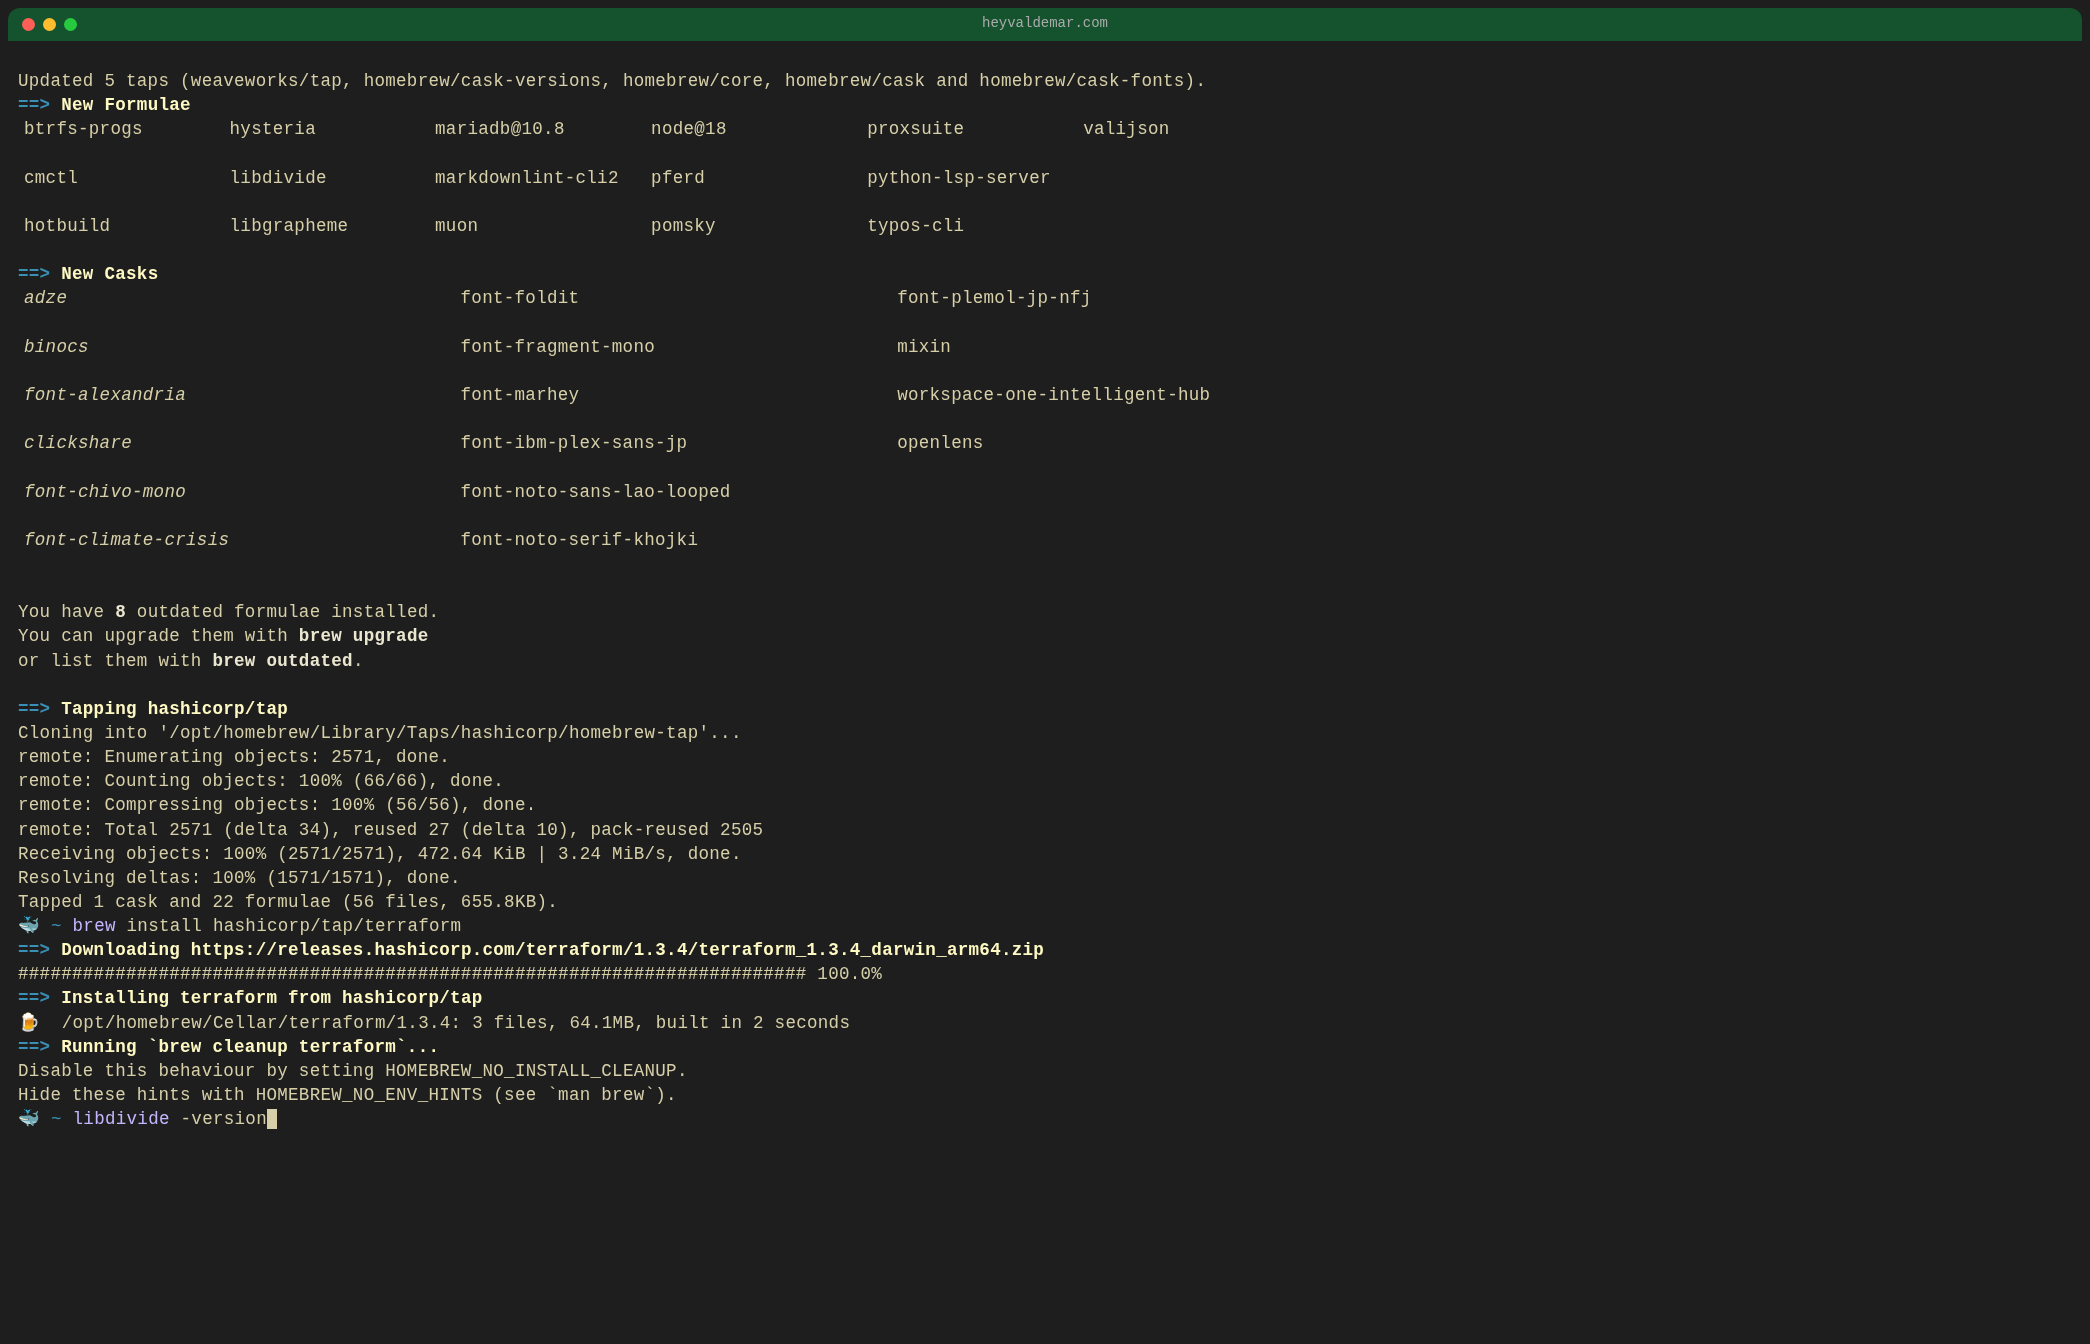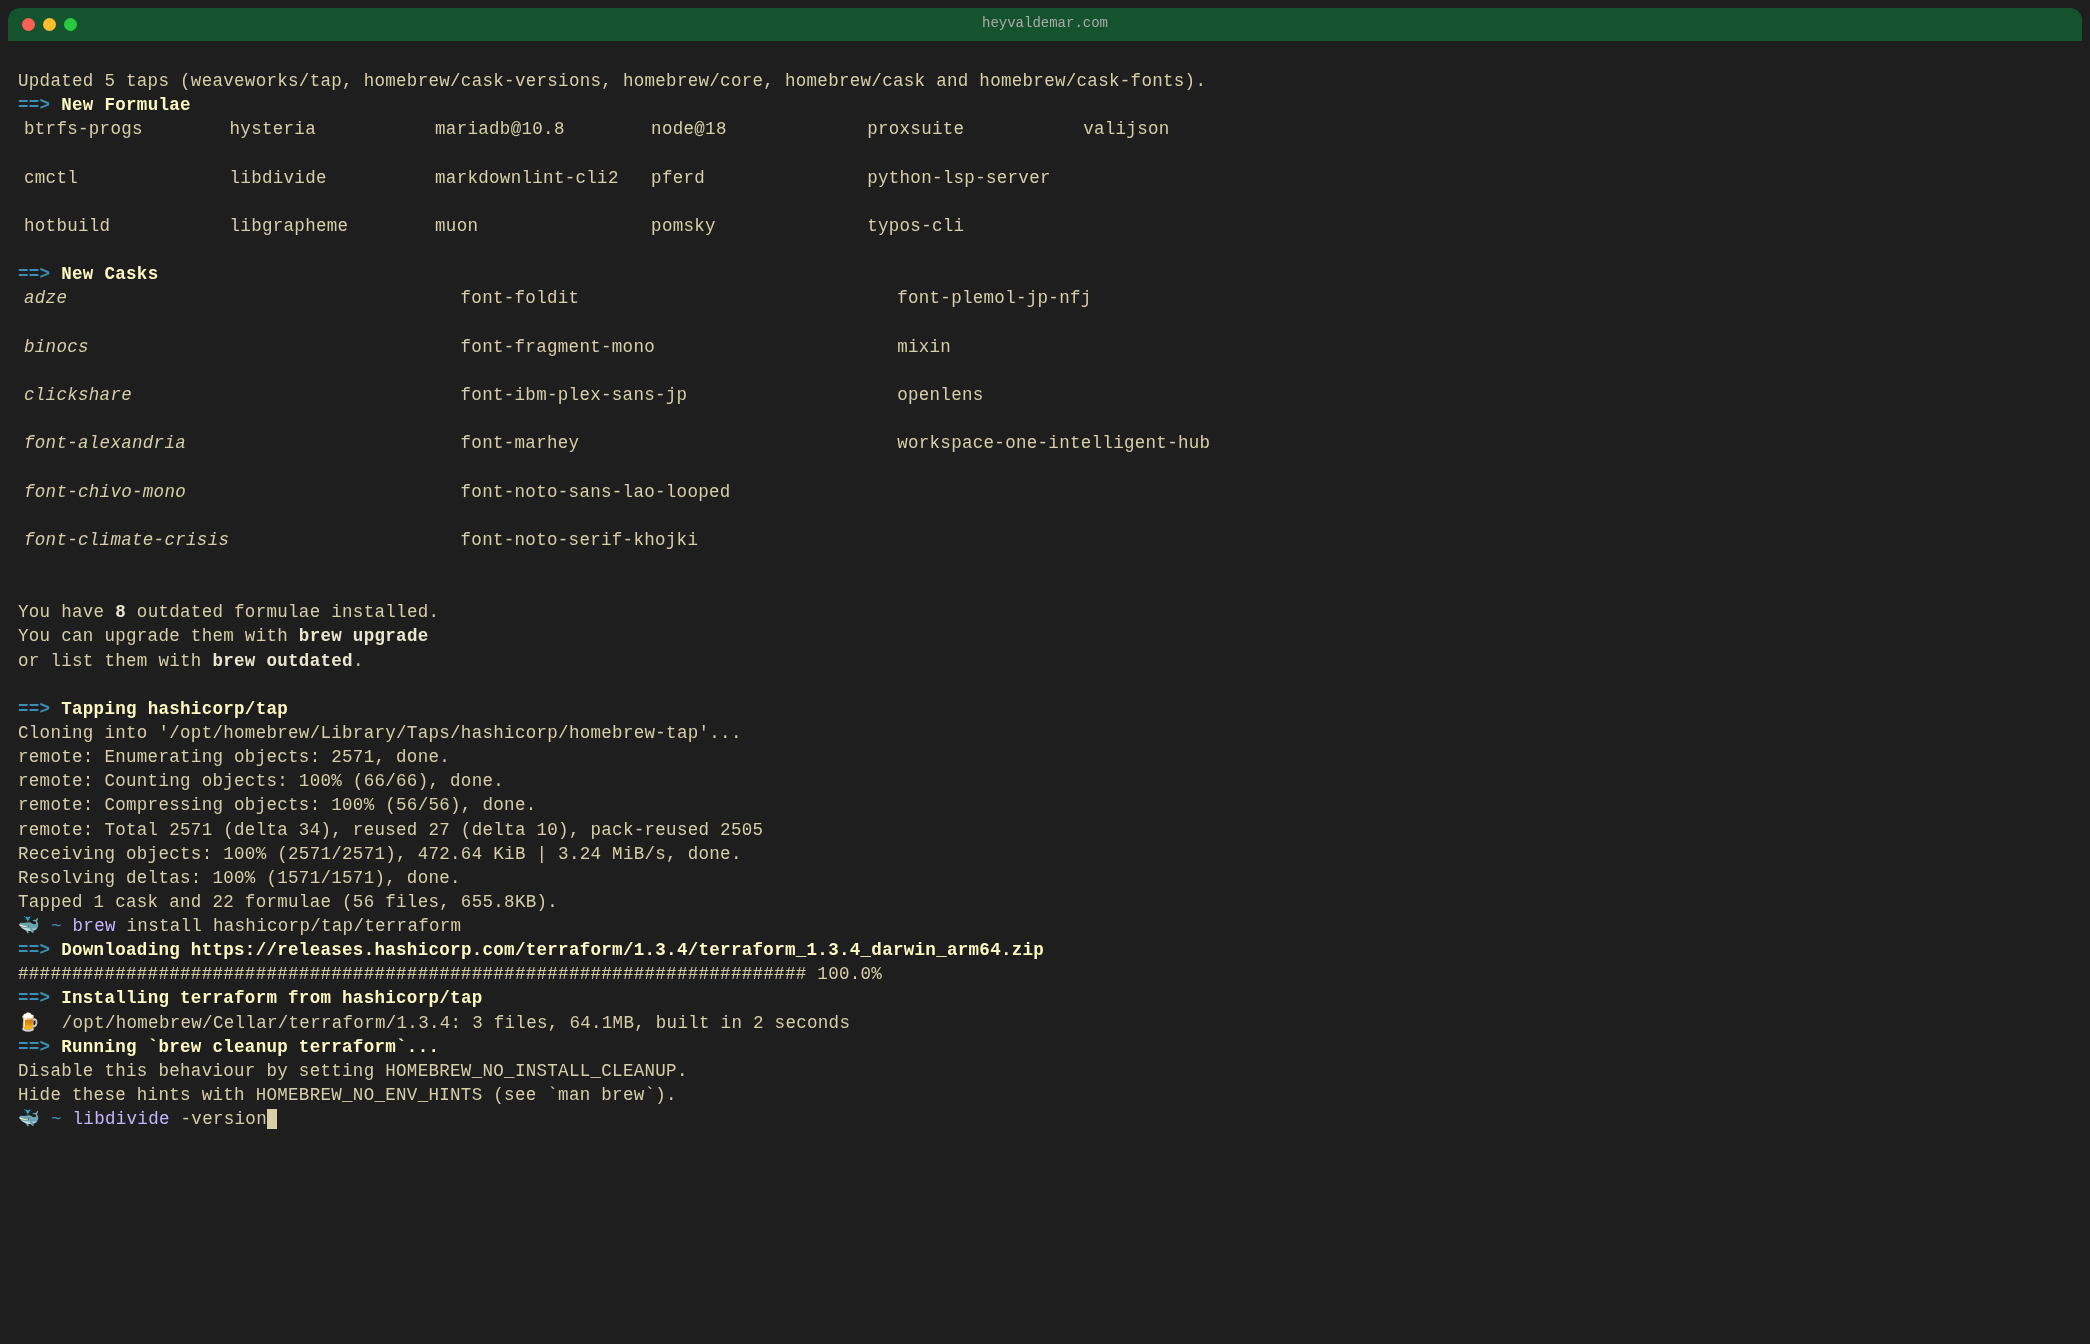--- a/index.html
+++ b/index.html
@@ -94,22 +94,22 @@
 
   <div class="terminal">
 <span>Updated 5 taps (weaveworks/tap, homebrew/cask-versions, homebrew/core, homebrew/cask and homebrew/cask-fonts).</span>
 <span><span class="arrow">==&gt;</span> <span class="heading">New Formulae</span></span>
 <div class="cols"><span class="col c1">btrfs-progs</span><span class="col c2">hysteria</span><span class="col c3">mariadb@10.8</span><span class="col c4">node@18</span><span class="col c5">proxsuite</span><span class="col c6">valijson</span></div>
 <div class="cols"><span class="col c1">cmctl</span><span class="col c2">libdivide</span><span class="col c3">markdownlint-cli2</span><span class="col c4">pferd</span><span class="col c5">python-lsp-server</span><span class="col c6"></span></div>
 <div class="cols"><span class="col c1">hotbuild</span><span class="col c2">libgrapheme</span><span class="col c3">muon</span><span class="col c4">pomsky</span><span class="col c5">typos-cli</span><span class="col c6"></span></div>
 <span><span class="arrow">==&gt;</span> <span class="heading">New Casks</span></span>
 <div class="cols"><span class="col k1">adze</span><span class="col k2">font-foldit</span><span class="col k3">font-plemol-jp-nfj</span></div>
 <div class="cols"><span class="col k1">binocs</span><span class="col k2">font-fragment-mono</span><span class="col k3">mixin</span></div>
+<div class="cols"><span class="col k1">font-alexandria</span><span class="col k2">font-marhey</span><span class="col k3">workspace-one-intelligent-hub</span></div>
 <div class="cols"><span class="col k1">clickshare</span><span class="col k2">font-ibm-plex-sans-jp</span><span class="col k3">openlens</span></div>
-<div class="cols"><span class="col k1">font-alexandria</span><span class="col k2">font-marhey</span><span class="col k3">workspace-one-intelligent-hub</span></div>
 <div class="cols"><span class="col k1">font-chivo-mono</span><span class="col k2">font-noto-sans-lao-looped</span><span class="col k3"></span></div>
 <div class="cols"><span class="col k1">font-climate-crisis</span><span class="col k2">font-noto-serif-khojki</span><span class="col k3"></span></div>
 
 <span><span>You have </span><span class="bold">8</span><span> outdated formulae installed.</span></span>
 <span><span>You can upgrade them with </span><span class="bold">brew upgrade</span></span>
 <span><span>or list them with </span><span class="bold">brew outdated</span><span>.</span></span>
 
 <span><span class="arrow">==&gt;</span> <span class="heading">Tapping hashicorp/tap</span></span>
 <span>Cloning into '/opt/homebrew/Library/Taps/hashicorp/homebrew-tap'...</span>
 <span>remote: Enumerating objects: 2571, done.</span>

